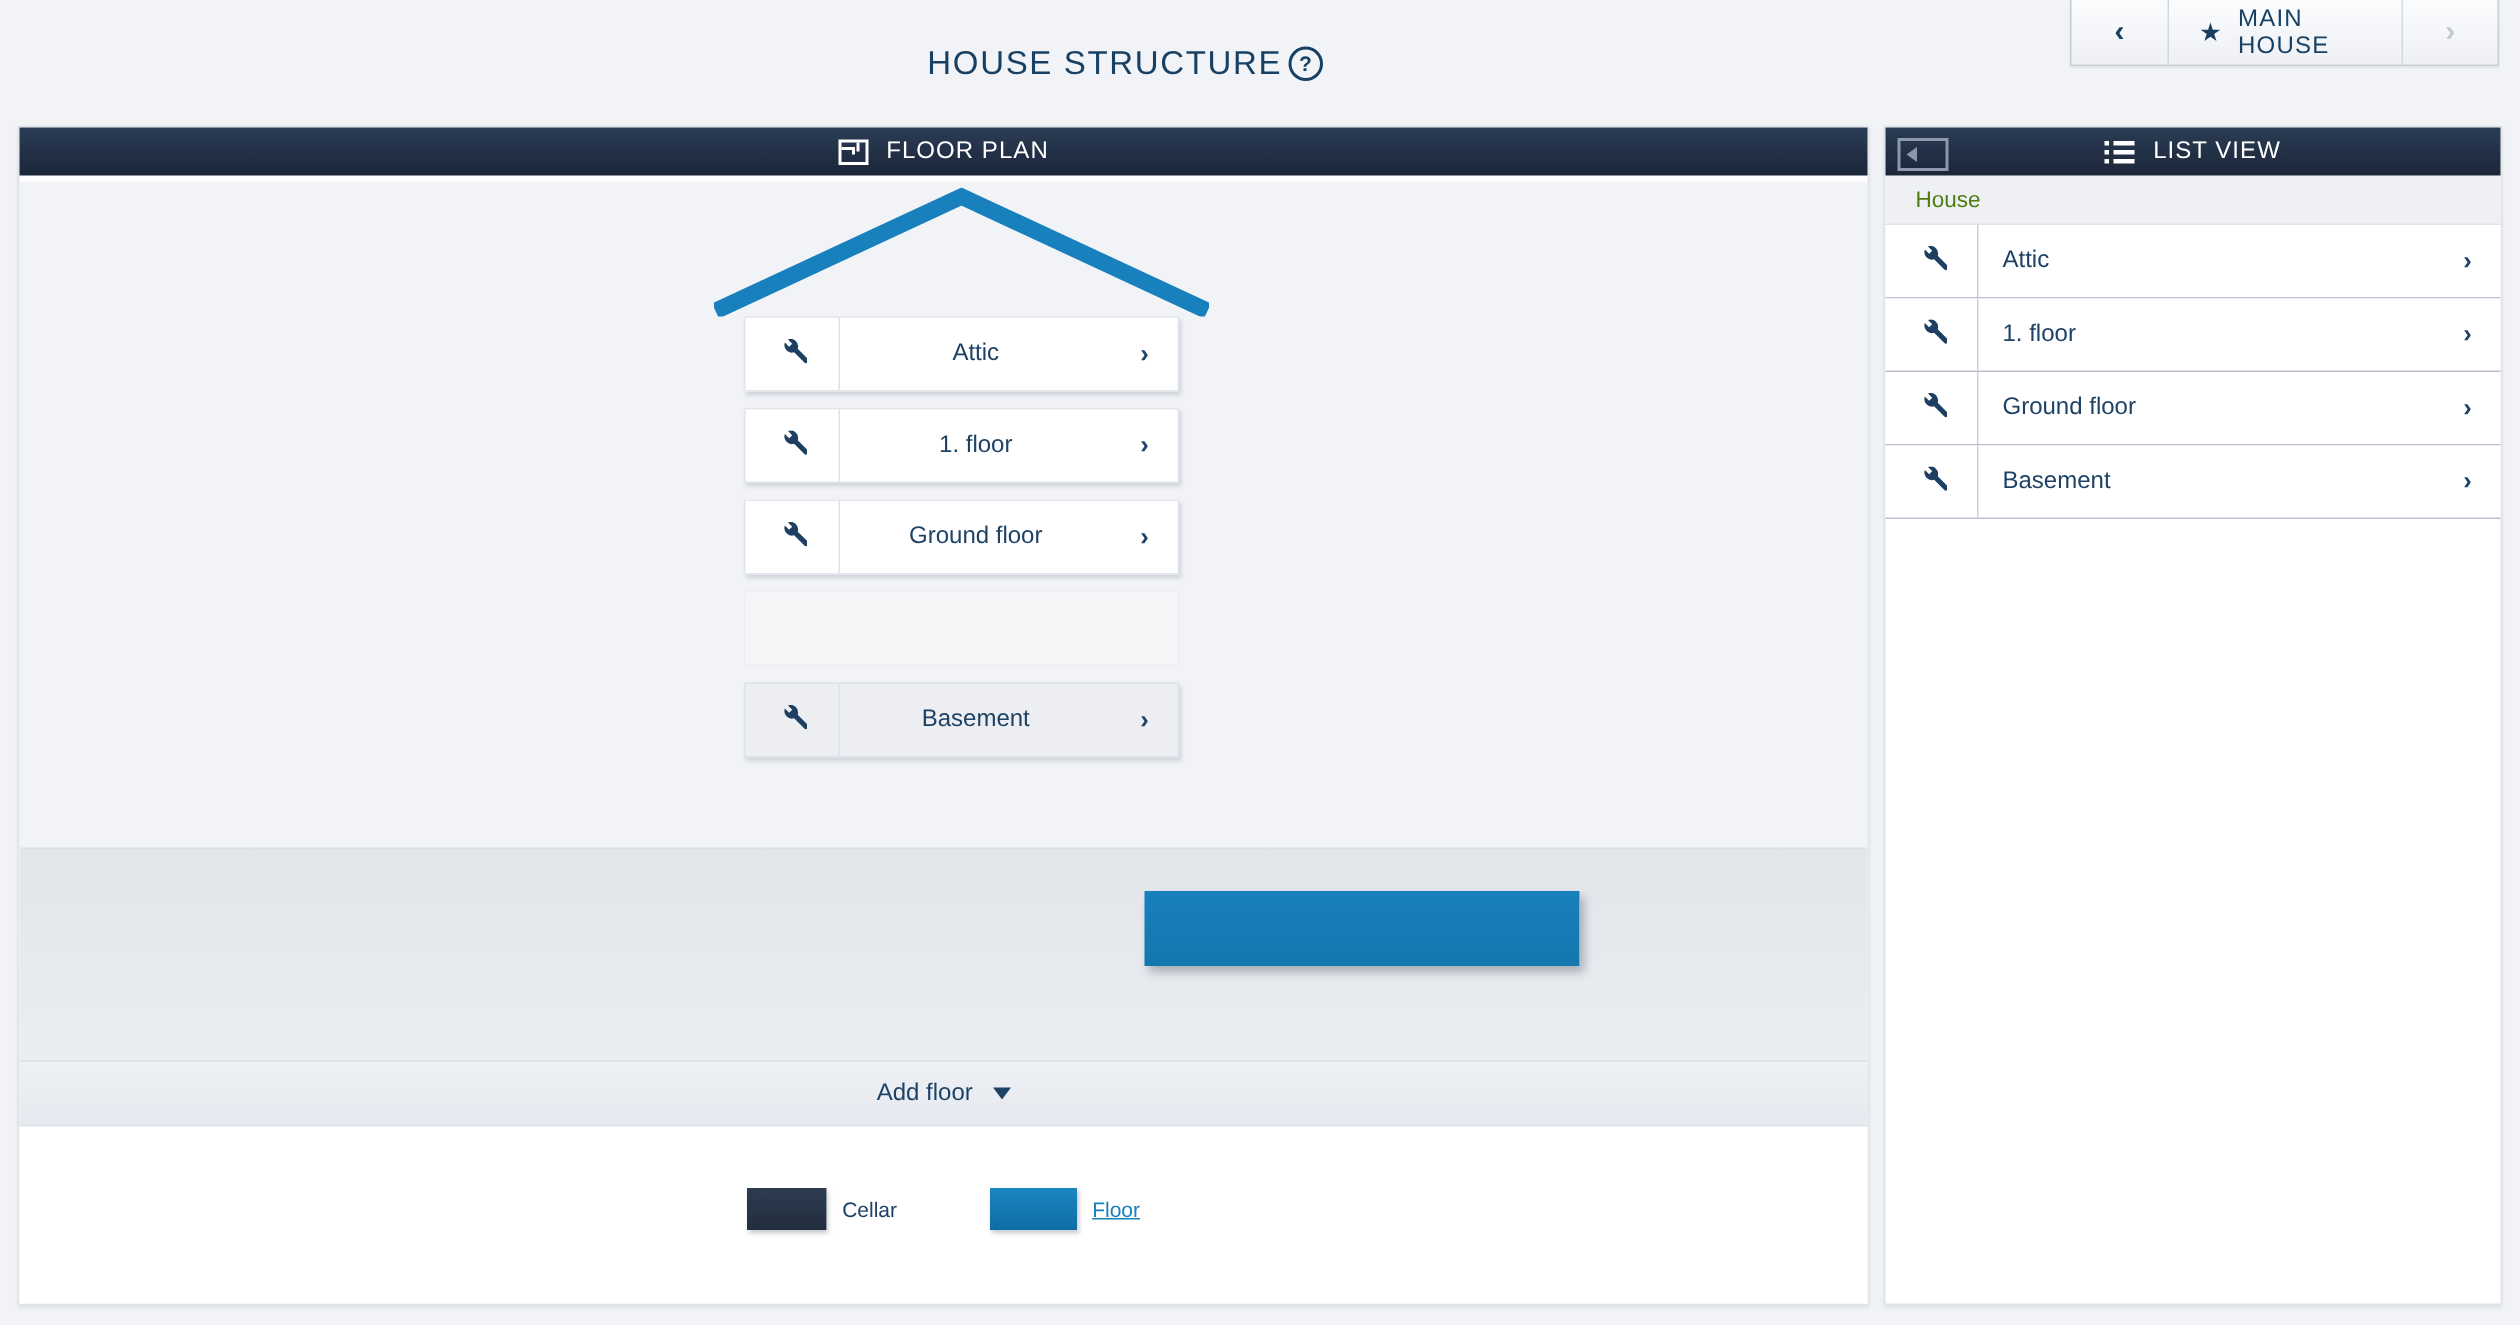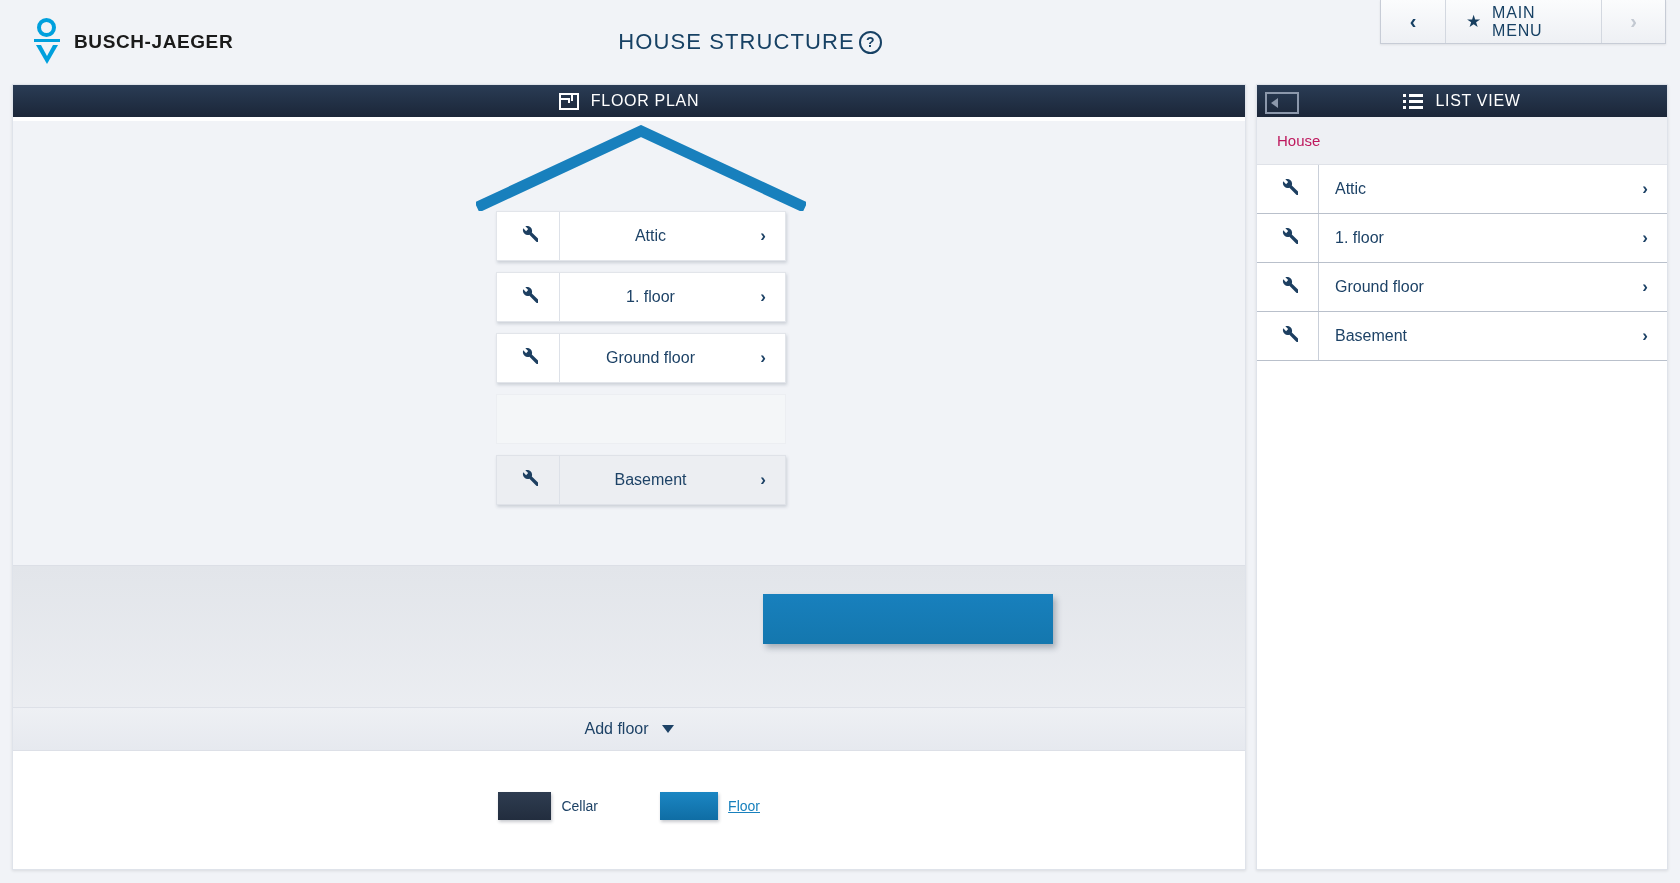--- a/index.html
+++ b/index.html
@@ -211,62 +211,53 @@
     background: linear-gradient(#2e3c50, #222d3e);
     box-shadow: 1px 2px 3px rgba(30,40,60,.25);
   }
   .sw-rect.blue { background: linear-gradient(#1b86c3, #0f6da4); }
   .sw-roof { width: 74px; height: 36px; }
   .palette-label { font-size: 14px; color: #1d4266; }
   .palette-label.active { color: #1880bd; text-decoration: underline; }
 
   
   .lv-breadcrumb {
-    height: 48px; background: #eef0f4;
+    height: 33px; background: #eef0f4;
     display: flex; align-items: center; padding-left: 20px;
-    font-size: 15px; color: #be185d;
+    font-size: 15px; color: #4d7c0f;
     border-bottom: 1px solid #dfe2e8;
   }
   .lv-row {
     height: 49px; display: flex; align-items: center;
     background: #fff; border-bottom: 1px solid #b9c0cb;
   }
   .lv-row .lv-icon {
     width: 62px; height: 100%;
     display: flex; align-items: center; justify-content: center;
     border-right: 1px solid #c9cfd9;
   }
   .lv-row .lv-label { flex: 1; padding-left: 16px; font-size: 16px; color: #1d4266; }
   .lv-row .lv-chev { width: 44px; text-align: center; font-size: 17px; font-weight: bold; color: #1d4266; }
 </style>
 </head>
 <body>
 
 <div class="topbar">
 
-  <div class="logo-wrap">
-    <div class="logo-mark">
-      <div class="ring"></div>
-        <div class="bar"></div>
-      <div class="tri"></div>
-        <div class="tri-inner"></div>
-    </div>
-    <div class="logo-text">BUSCH-JAEGER</div>
-  </div>
 
   <div class="page-title-wrap">
     <div class="page-title">HOUSE STRUCTURE</div>
     <div class="help-icon">?</div>
   </div>
 
   <div class="menu-group">
     <div class="menu-btn arrow">‹</div>
     <div class="menu-btn main">
       <span class="star">★</span>
-      <span>MAIN MENU</span>
+      <span>MAIN HOUSE</span>
     </div>
     <div class="menu-btn arrow disabled">›</div>
   </div>
 </div>
 
 <div class="floor-panel">
 
   <div class="panel-header">
     <span class="fp-icon">
       <span class="o"></span>

